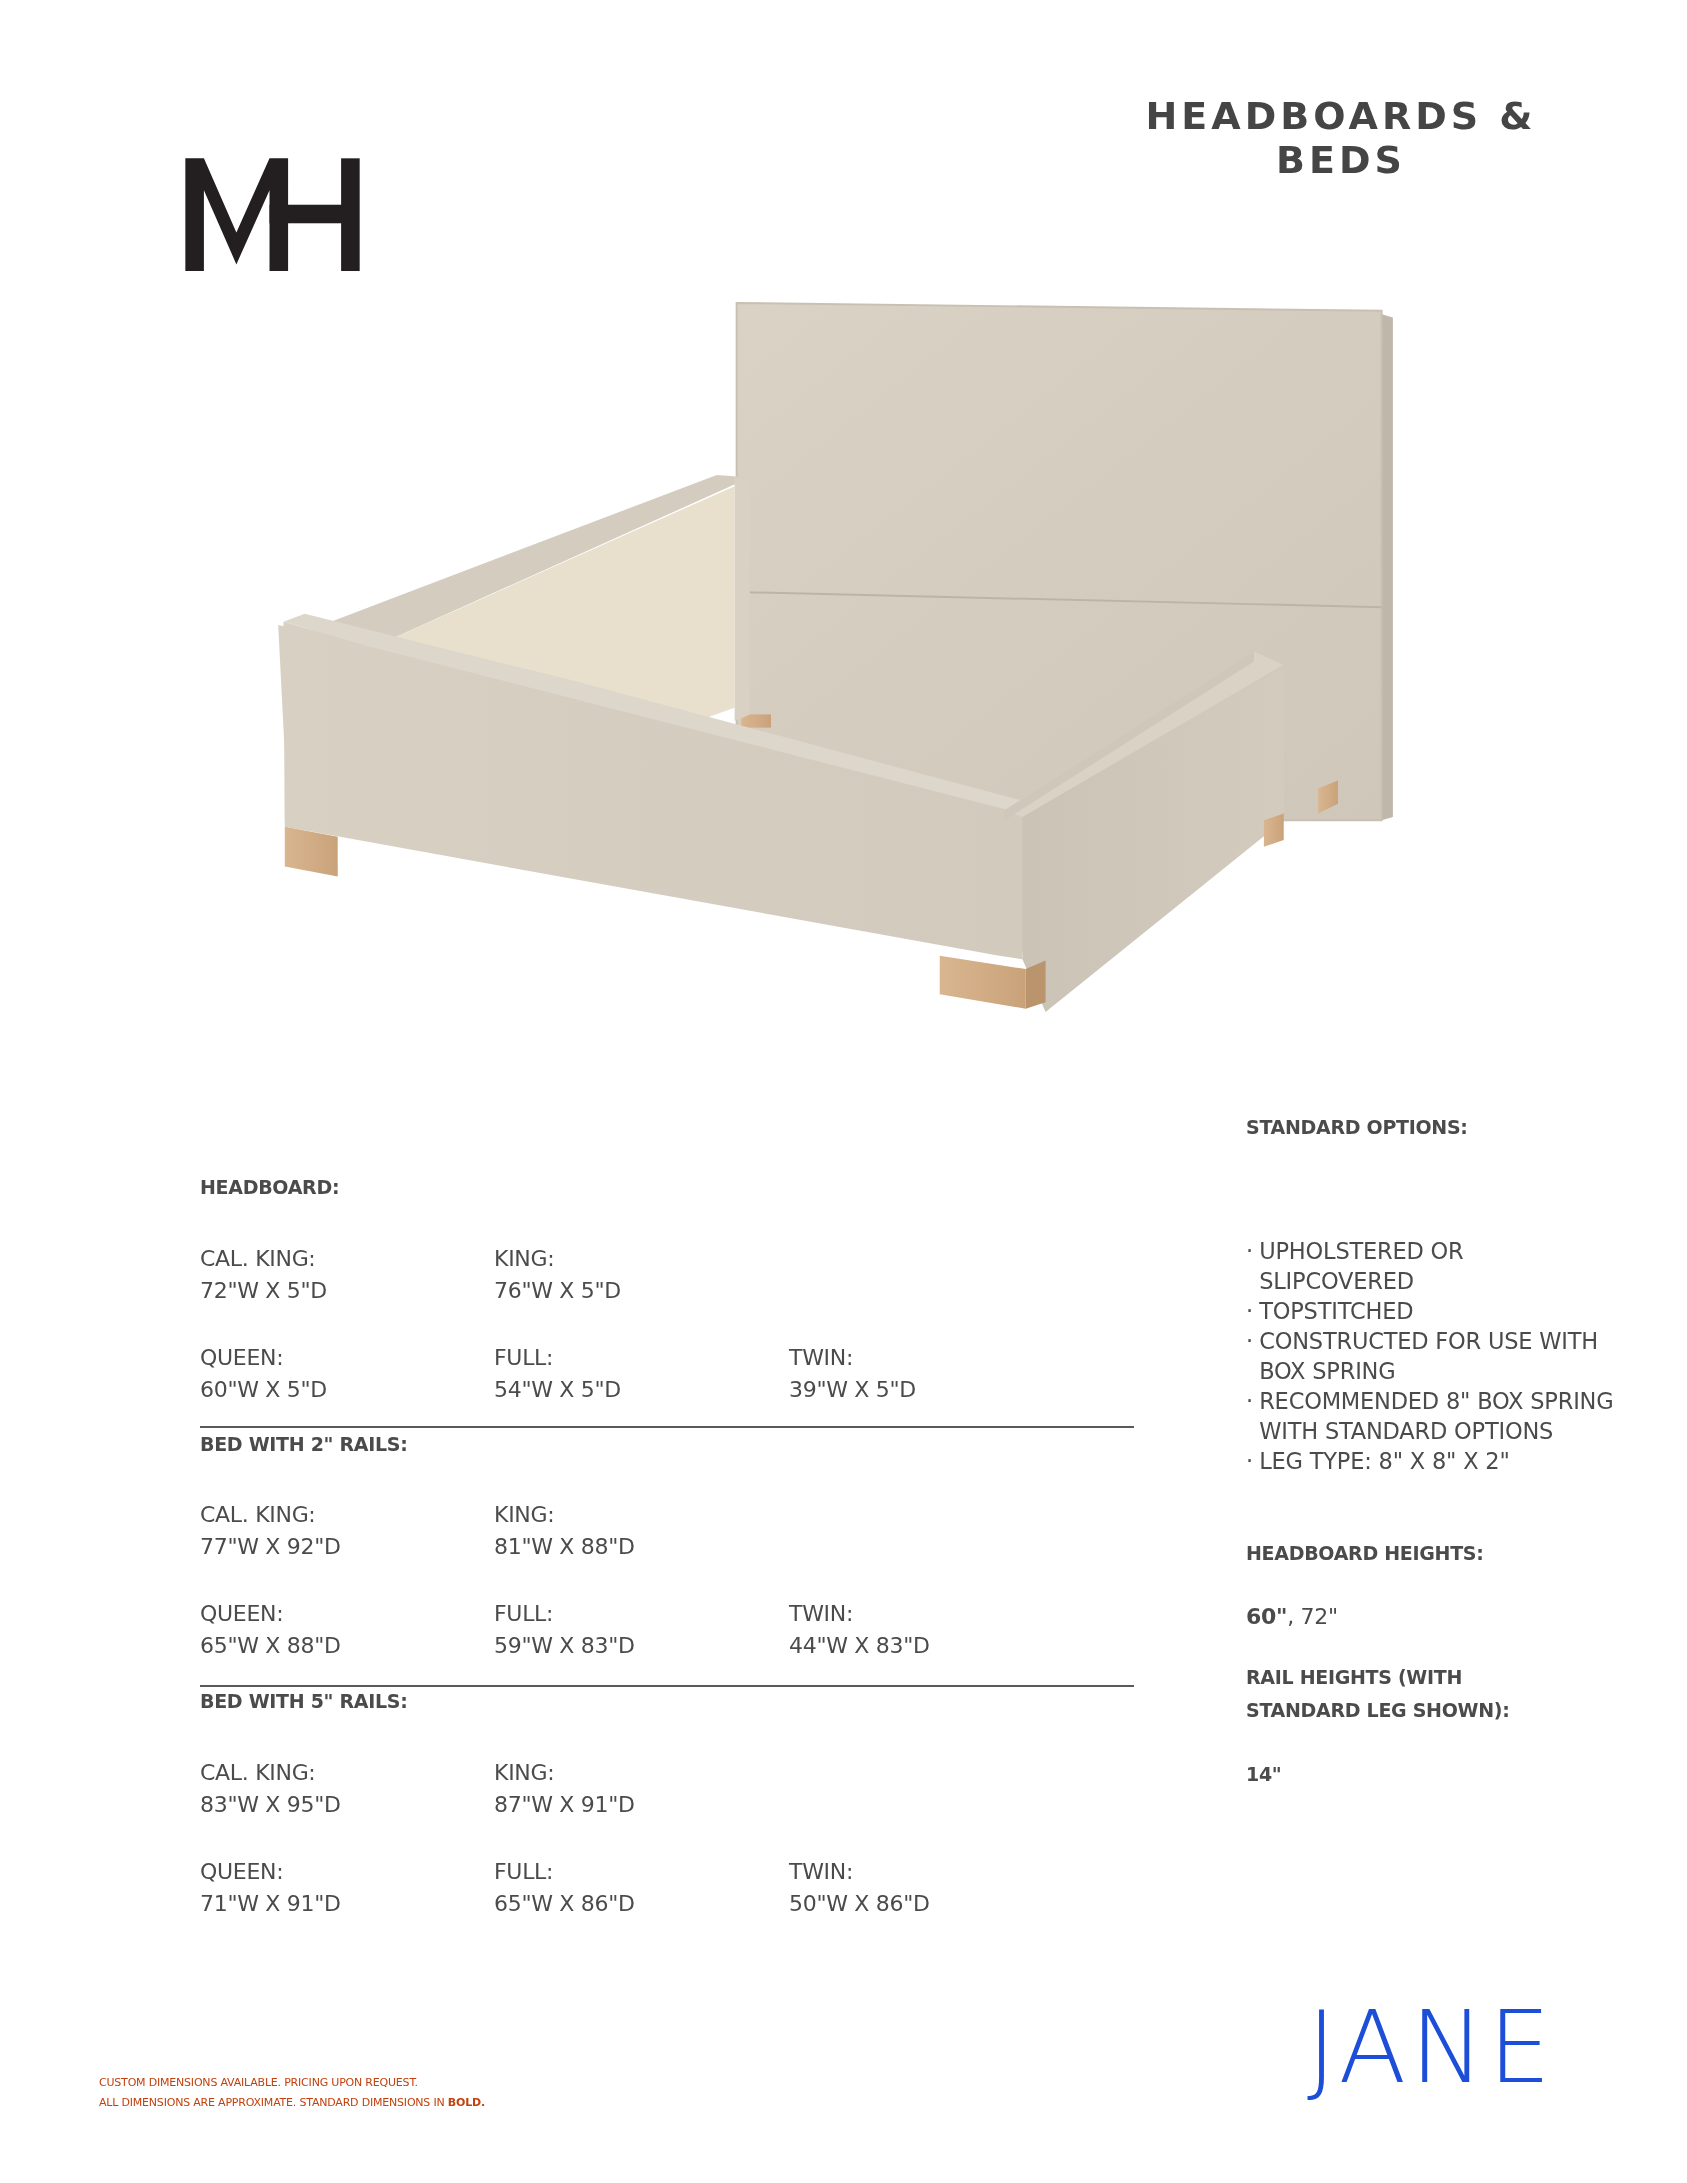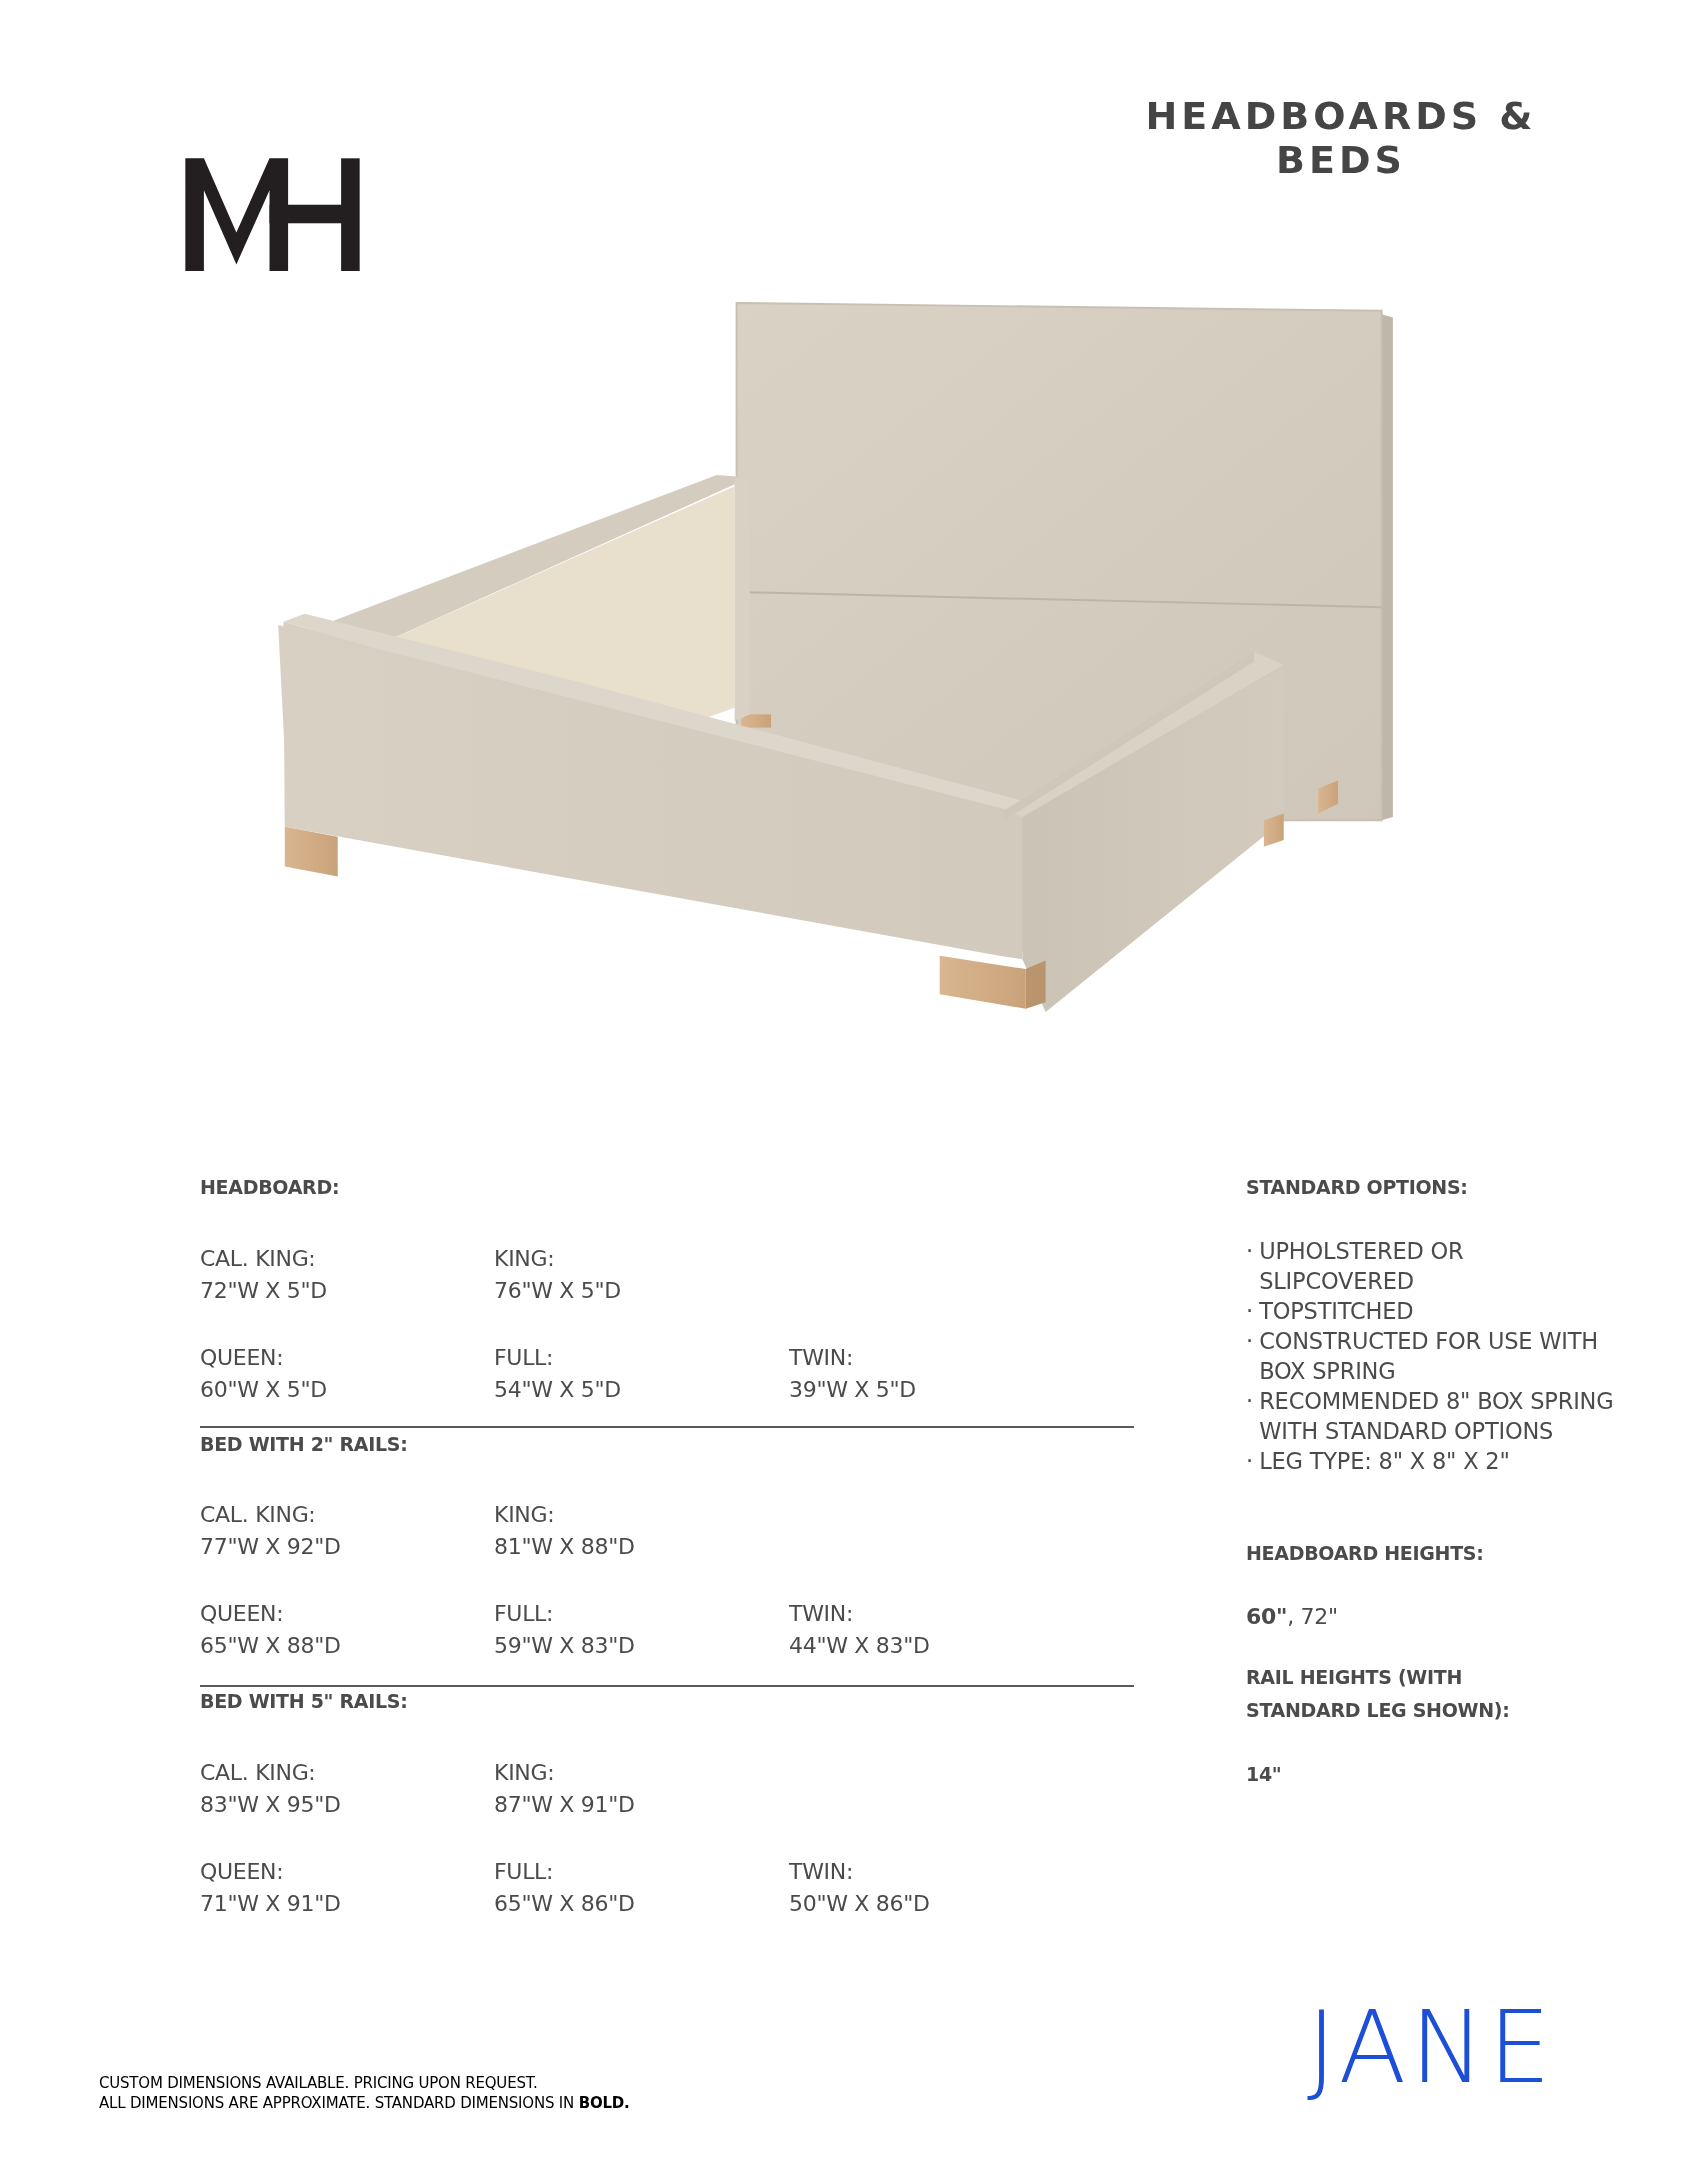--- a/index.html
+++ b/index.html
@@ -13,21 +13,21 @@
   .sec-h { font-family: "DejaVu Sans", sans-serif; font-weight: 700; font-size: 19px; color: #4b4b4b;
            letter-spacing: -0.3px; }
   .lbl { font-family: "DejaVu Sans", sans-serif; font-size: 22px; color: #4b4b4b; letter-spacing: -0.3px; }
   .divider { left: 200px; width: 934px; height: 2px; background: #595959; }
   .opt-list { left: 1246px; top: 1236px; width: 370px; margin: 0; padding: 0; list-style: none; }
   .opt-list li { font-family: "DejaVu Sans", sans-serif; font-size: 22.5px; line-height: 30px; color: #4b4b4b;
                  padding-left: 13.2px; position: relative; letter-spacing: -0.2px; }
   .opt-list li .dot { position: absolute; left: 0; top: 0; }
   .jane { left: 1307px; top: 1998px; font-family: "DejaVu Sans", sans-serif; font-size: 99px; font-weight: 300;
           letter-spacing: 4px; color: #1d4ed8; line-height: 1; }
-  .footer { left: 99px; top: 2073px; font-family: "DejaVu Sans", sans-serif; font-size: 15px; color: #000000;
+  .footer { left: 99px; top: 2073px; font-family: "DejaVu Sans", sans-serif; font-size: 11px; color: #c2410c;
             line-height: 20px; letter-spacing: -0.2px; }
   .footer b { font-weight: 700; }
 </style>
 </head>
 <body>
 
 <div class="abs title">HEADBOARDS &amp; BEDS</div>
 
 <div class="abs logo-mh">
   <svg width="179" height="116" viewBox="0 0 270 175">
@@ -131,21 +131,21 @@
 <div class="abs lbl" style="left:494px; top:1760px;">KING:</div>
 <div class="abs lbl" style="left:494px; top:1792px;">87"W X 91"D</div>
 
 <div class="abs lbl" style="left:200px; top:1859px;">QUEEN:</div>
 <div class="abs lbl" style="left:200px; top:1891px;">71"W X 91"D</div>
 <div class="abs lbl" style="left:494px; top:1859px;">FULL:</div>
 <div class="abs lbl" style="left:494px; top:1891px;">65"W X 86"D</div>
 <div class="abs lbl" style="left:789px; top:1859px;">TWIN:</div>
 <div class="abs lbl" style="left:789px; top:1891px;">50"W X 86"D</div>
 
-<div class="abs sec-h" style="left:1246px; top:1176px;text-align:center;">STANDARD OPTIONS:</div>
+<div class="abs sec-h" style="left:1246px; top:1116px;text-align:center;">STANDARD OPTIONS:</div>
 <ul class="abs opt-list">
   <li><span class="dot">·</span><span>UPHOLSTERED OR SLIPCOVERED</span></li>
   <li><span class="dot">·</span><span>TOPSTITCHED</span></li>
   <li><span class="dot">·</span><span>CONSTRUCTED FOR USE WITH BOX SPRING</span></li>
   <li><span class="dot">·</span><span>RECOMMENDED 8" BOX SPRING WITH STANDARD OPTIONS</span></li>
   <li><span class="dot">·</span><span>LEG TYPE: 8" X 8" X 2"</span></li>
 </ul>
 
 <div class="abs sec-h" style="left:1246px; top:1542px;">HEADBOARD HEIGHTS:</div>
 <div class="abs lbl" style="left:1246px; top:1604px;"><b>60"</b><span>, </span><span>72"</span></div>

